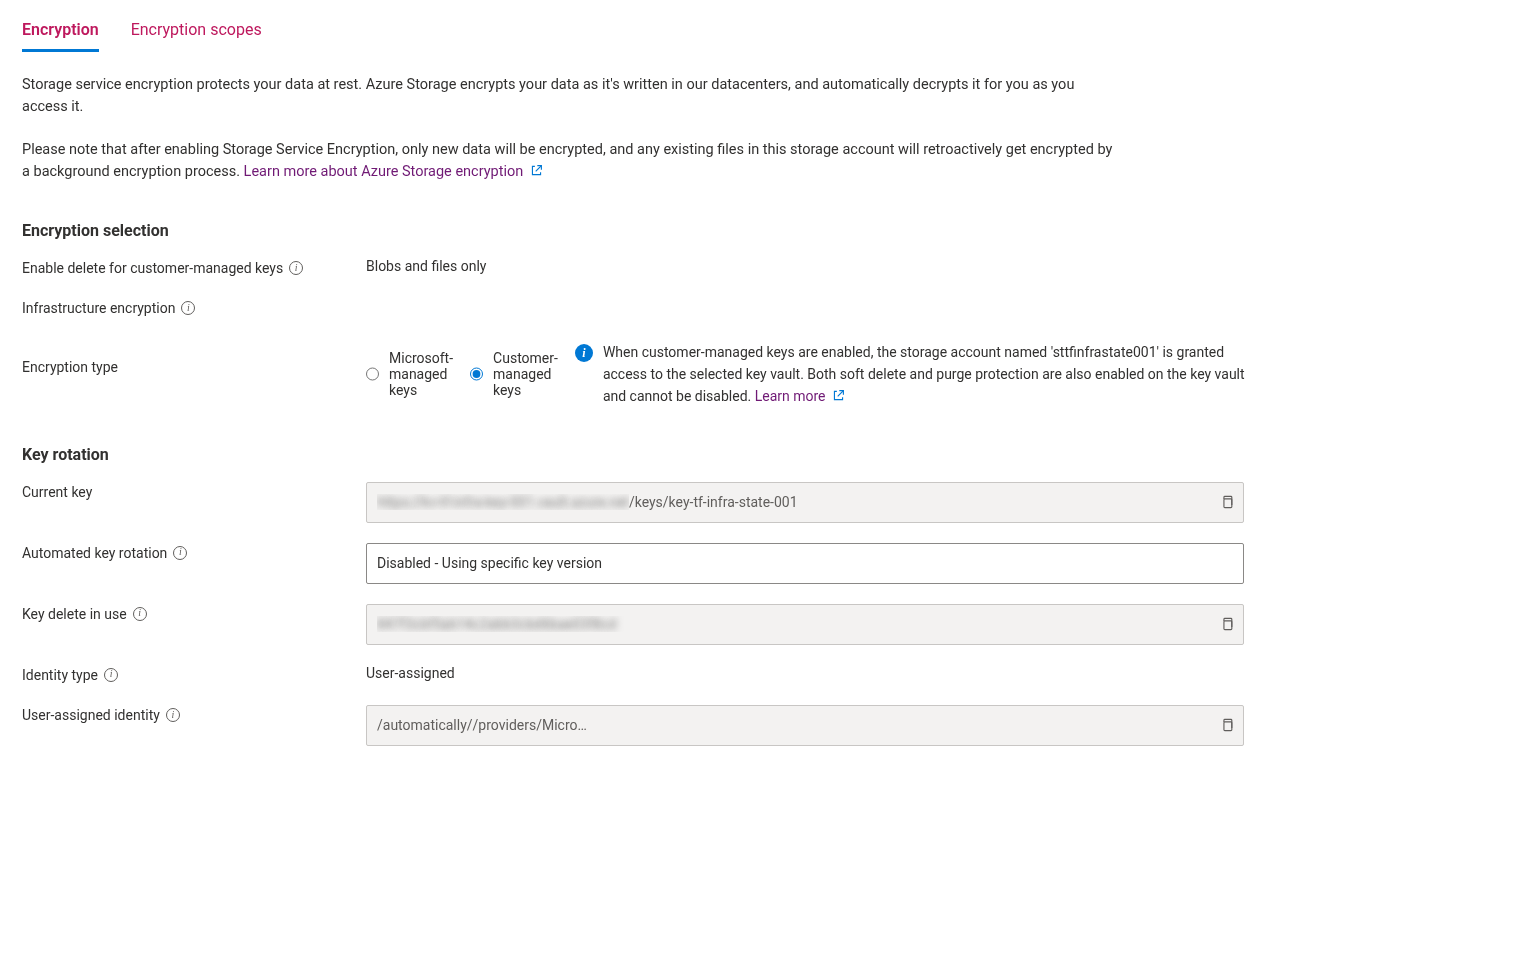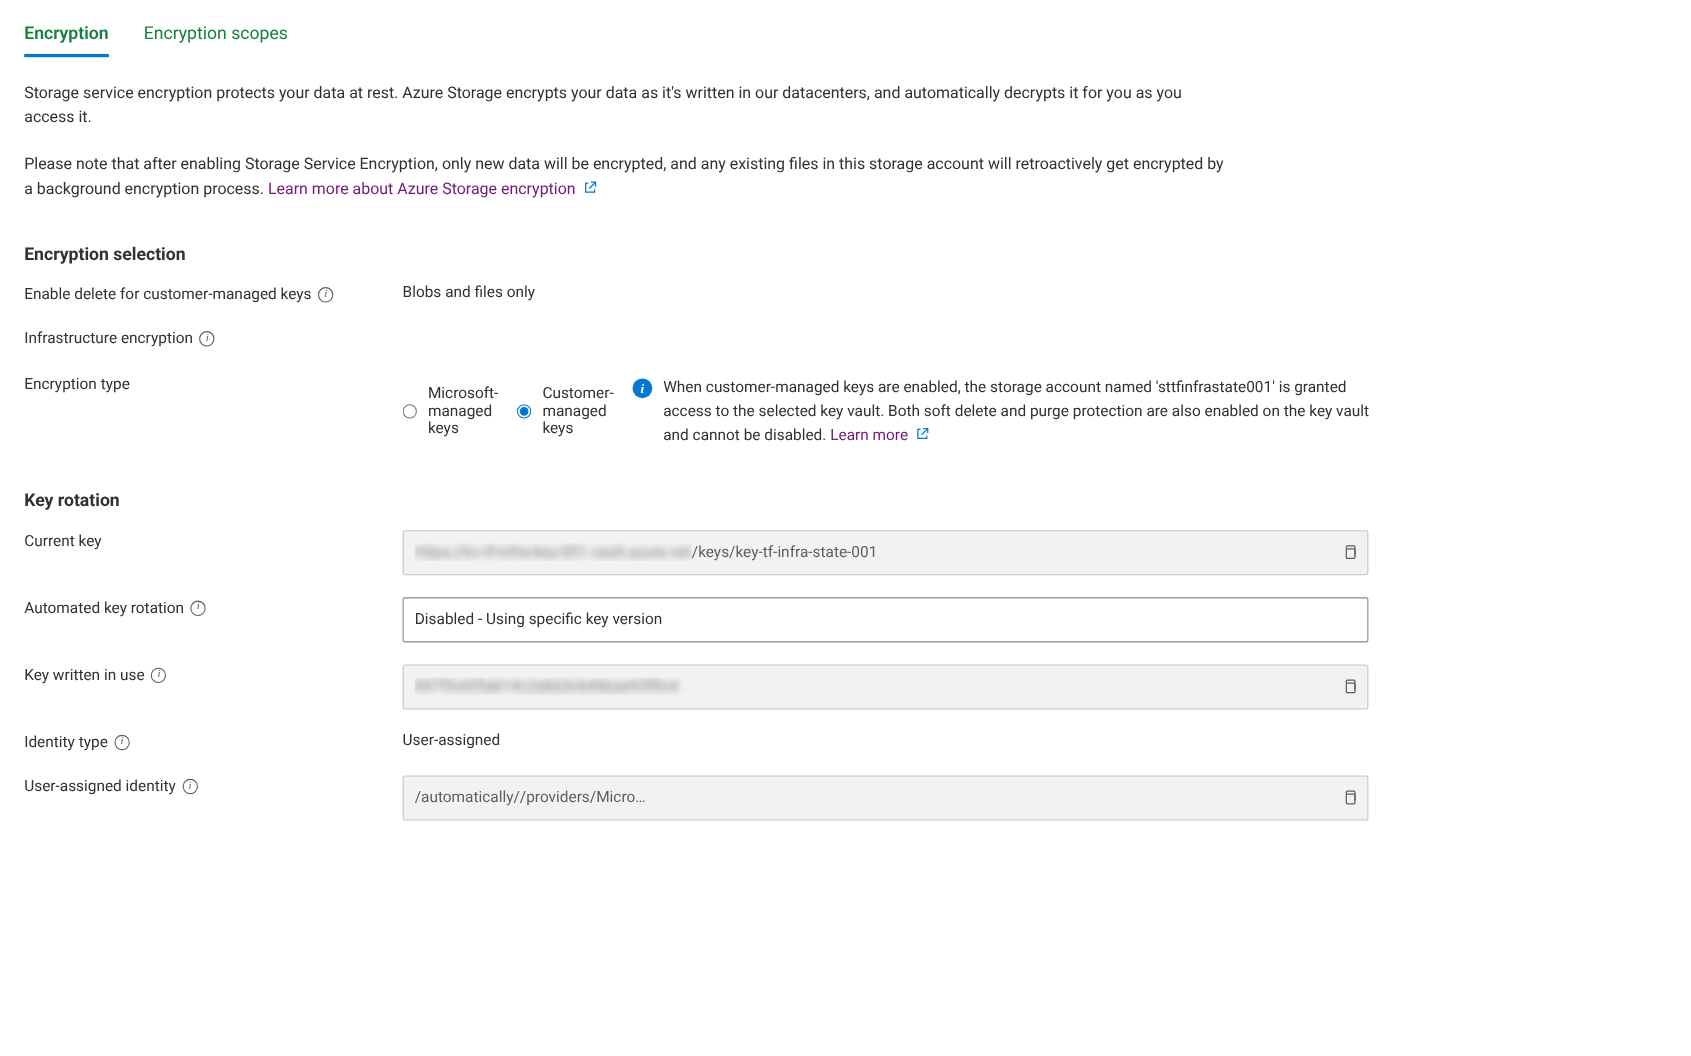--- a/index.html
+++ b/index.html
@@ -14,21 +14,21 @@
   }
   .tabs {
     display: flex;
     gap: 32px;
     border-bottom: none;
     margin-bottom: 22px;
   }
   .tab {
     padding: 4px 0 10px 0;
     font-size: 16px;
-    color: #15803d;
+    color: #be185d;
     cursor: pointer;
     border-bottom: 3px solid transparent;
     text-align: center;
   }
   .tab.active {
     font-weight: 600;
     border-bottom: 3px solid #0078d4;
   }
   .description {
     font-size: 14.5px;
@@ -174,21 +174,21 @@
 </div>
 
 <div class="field-row">
   <div class="field-label">
     <span>Infrastructure encryption</span>
     <span class="info-circle">i</span>
   </div>
 </div>
 
 <div class="field-row" style="align-items:flex-start;">
-  <div class="field-label" style="padding-top:2px;">
+  <div class="field-label" style="padding-top:2px;margin-top:17px;">
     <span>Encryption type</span>
   </div>
   <div class="field-value">
     <div class="radio-stack">
       <label class="radio-option">
         <input type="radio" name="enctype" style="">
         <span>Microsoft-managed keys</span>
       </label>
       <label class="radio-option">
         <input type="radio" name="enctype" checked="" style="">
@@ -243,21 +243,21 @@
   </div>
   <div class="field-value">
     <div class="text-input">
       <div class="value-text">Disabled - Using specific key version</div>
     </div>
   </div>
 </div>
 
 <div class="field-row">
   <div class="field-label">
-    <span>Key written in use</span>
+    <span>Key delete in use</span>
     <span class="info-circle">i</span>
   </div>
   <div class="field-value">
     <div class="text-input readonly">
       <div class="value-text">
         <span class="blur">847f3cbf5ab14c2abb3cbd6bae03f8cd</span>
       </div>
       <div class="copy-btn">
         <svg width="14" height="14" viewBox="0 0 16 16" fill="none" stroke="#605e5c" stroke-width="1.3">
           <rect x="4.5" y="4.5" width="9" height="10" rx="1"></rect>

